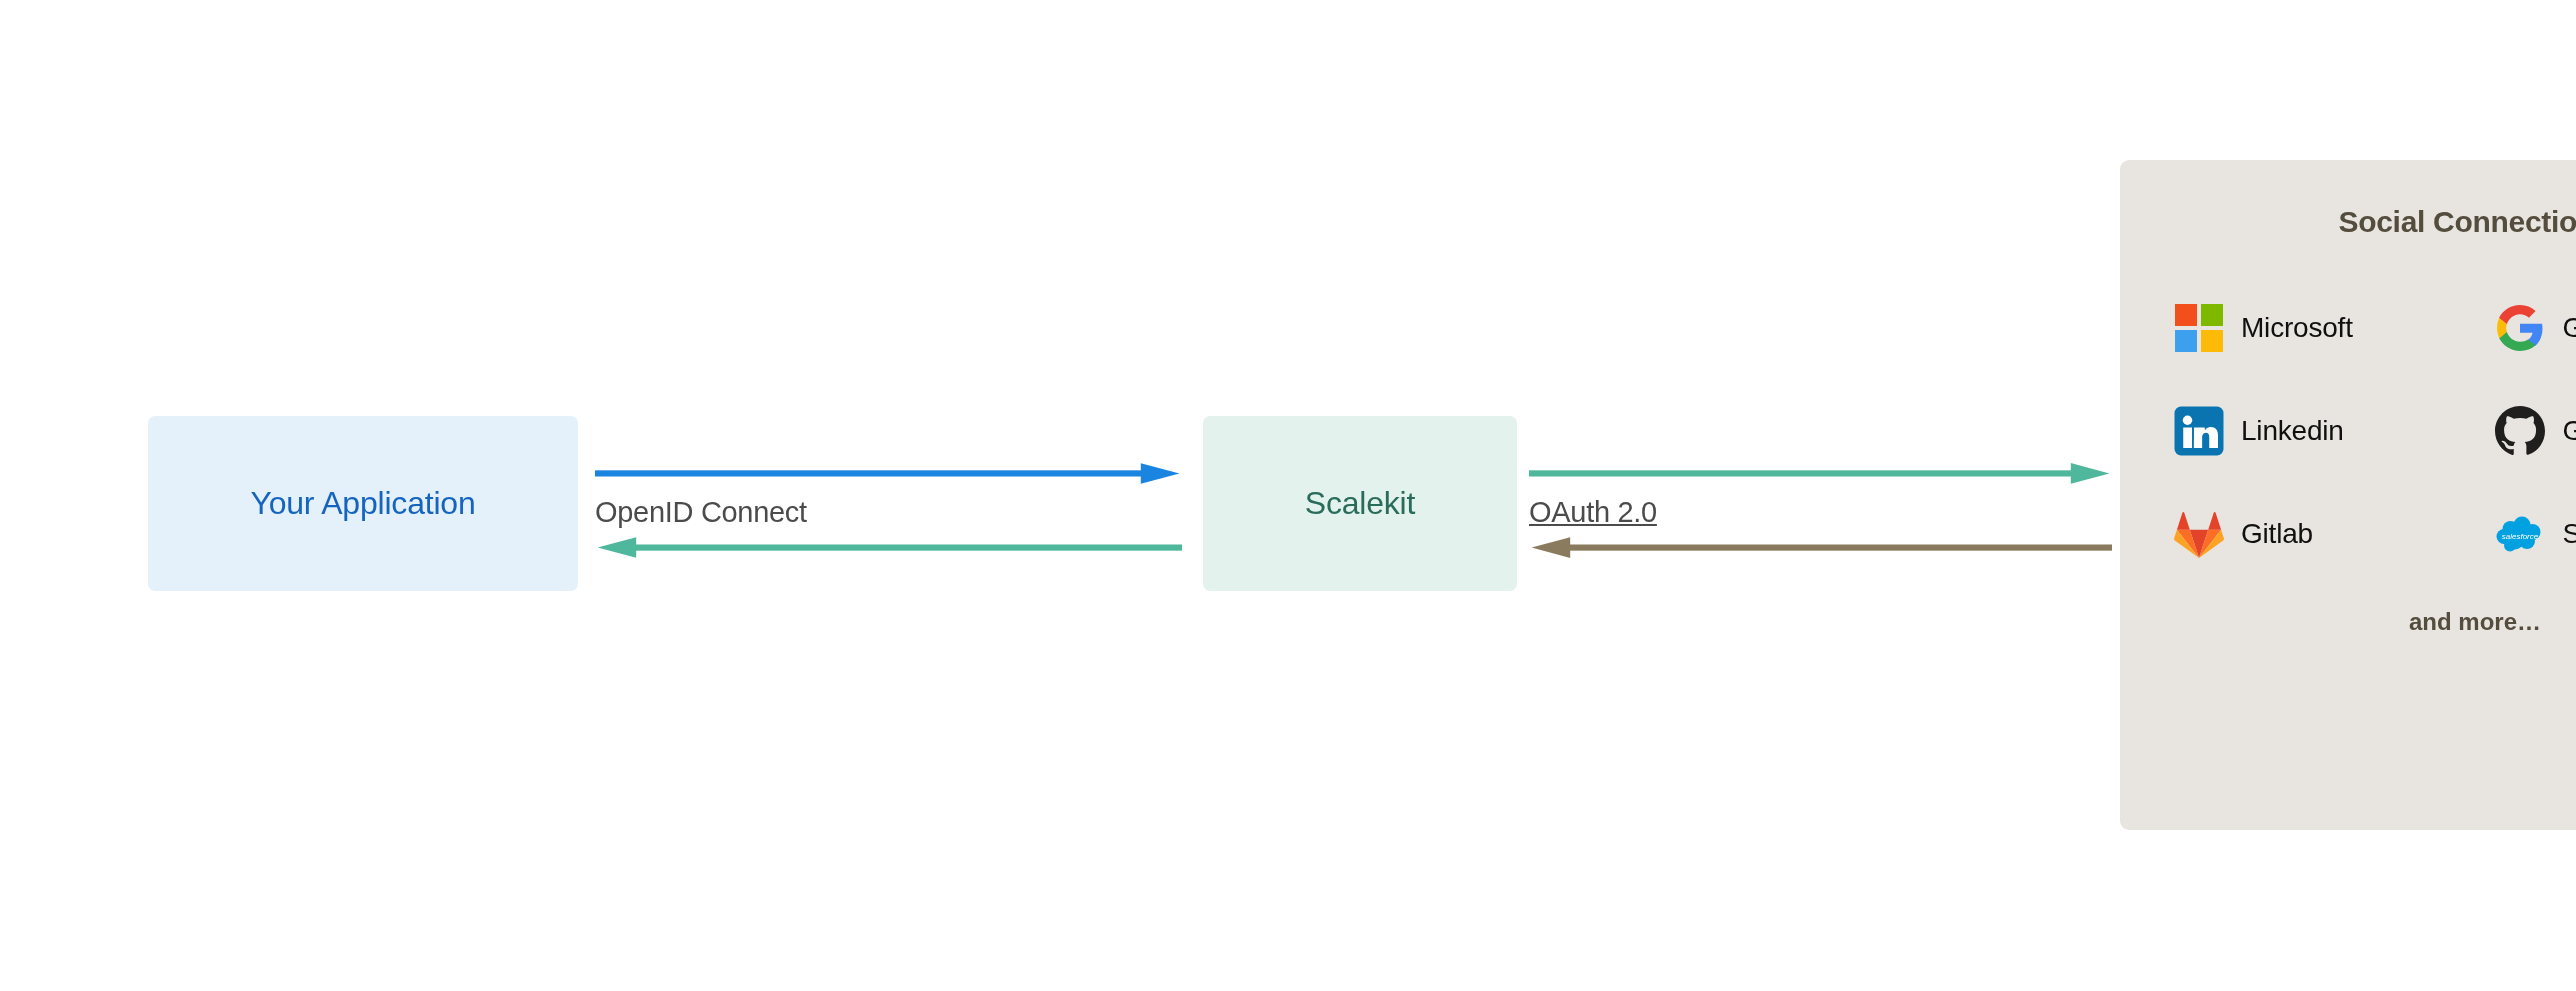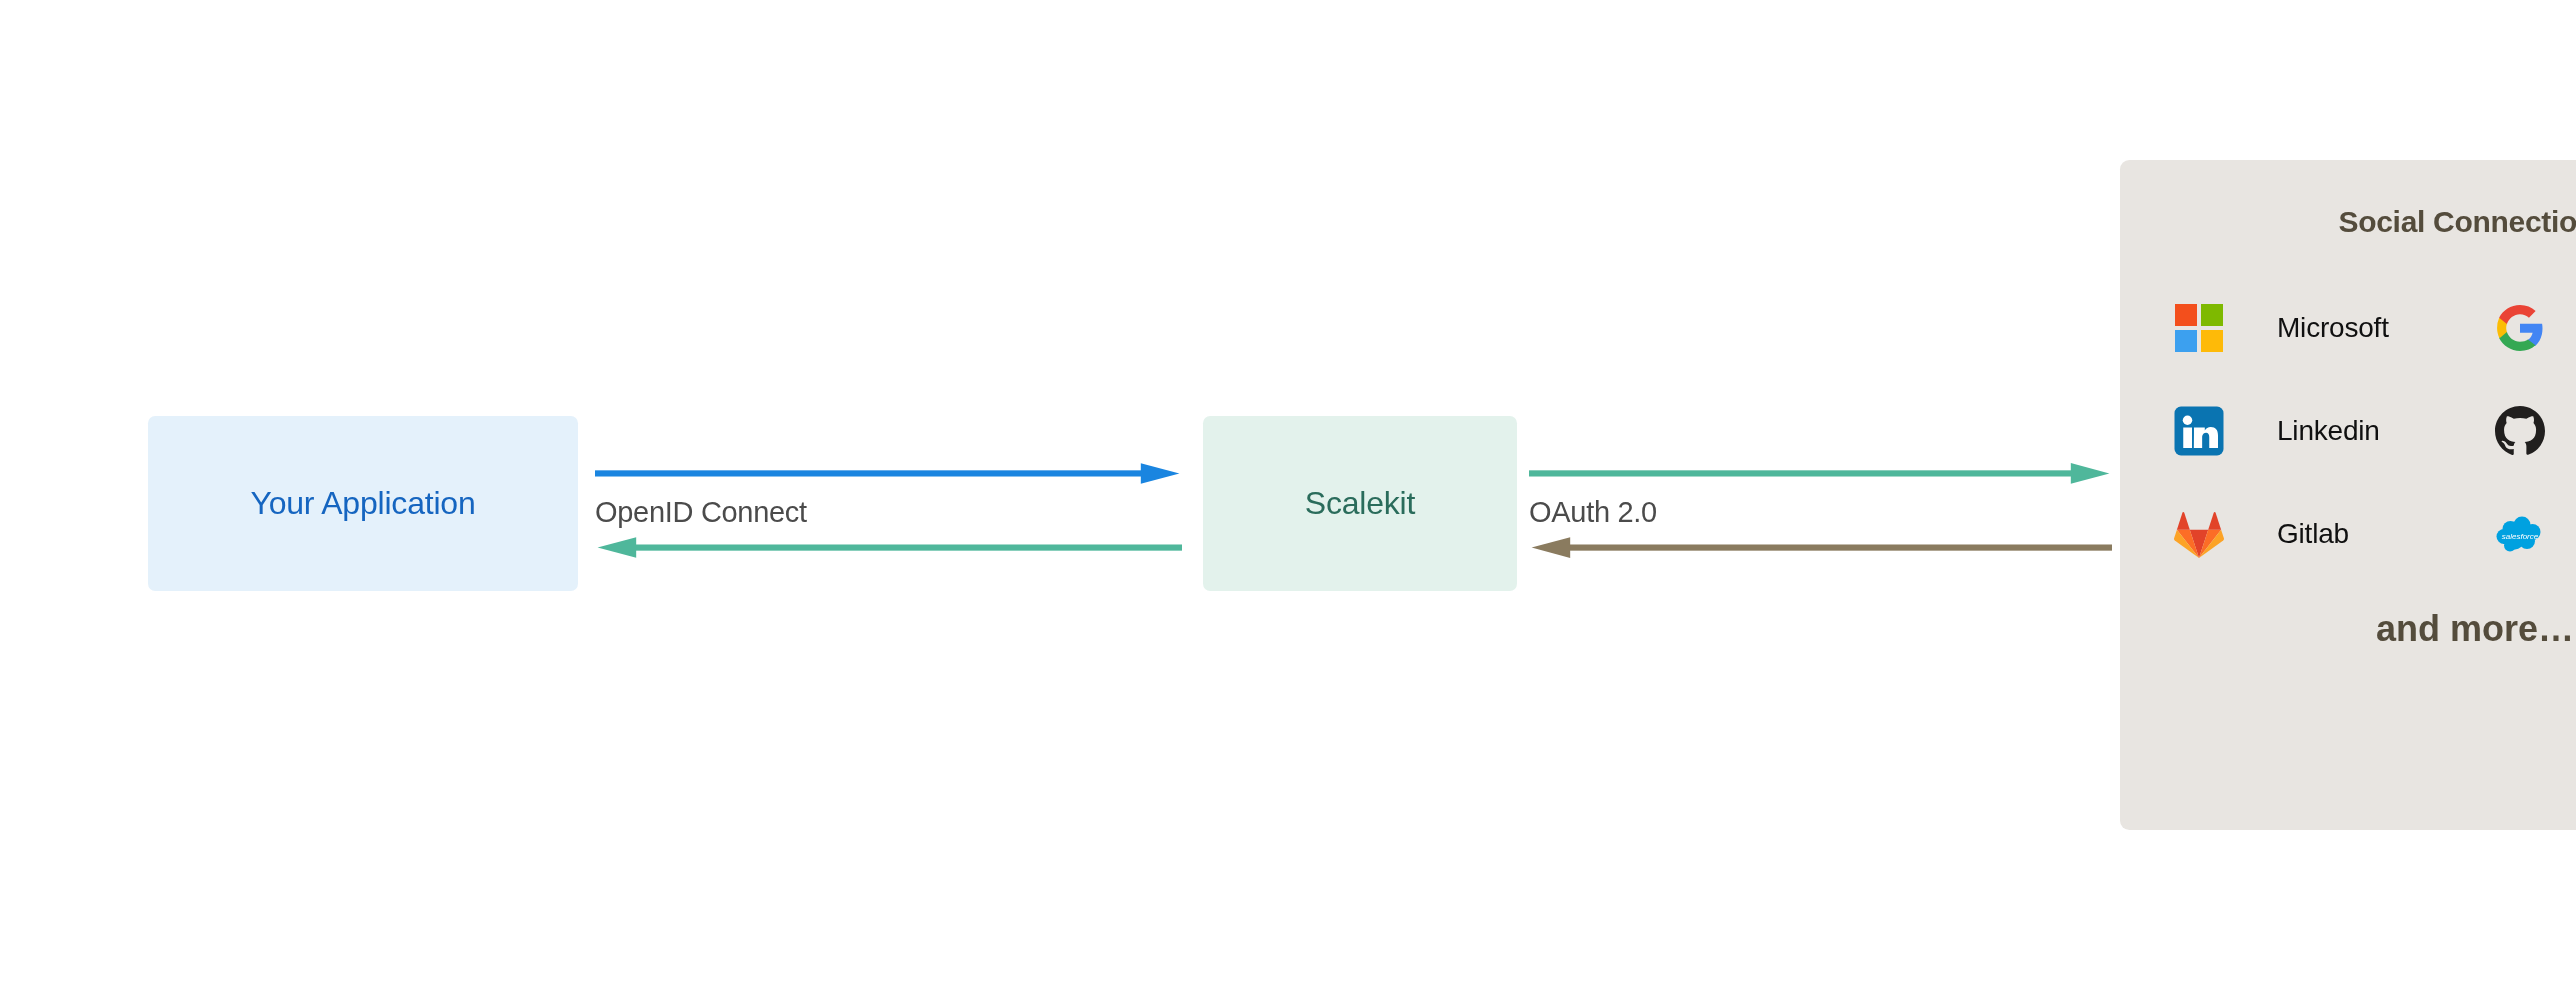--- a/index.html
+++ b/index.html
@@ -76,21 +76,21 @@
     font-size: 29px;
     color: #4B4B4B;
     white-space: nowrap;
     letter-spacing: -0.3px;
   }
 
   #flow-oidc { left: 595px; top: 459px; width: 587px; height: 103px; }
   #flow-oidc .flow-label { left: 0; top: 37px; width: 587px; }
 
   #flow-oauth { left: 1529px; top: 459px; width: 583px; height: 103px; }
-  #flow-oauth .flow-label { left: 0; top: 37px; width: 583px; }
+  #flow-oauth .flow-label { left: 0; top: 37px; width: 583px; text-decoration: underline; }
 
   
   #social-panel {
     position: absolute;
     left: 2120px;
     top: 160px;
     width: 710px;
     height: 670px;
     background: #E8E5E1;
     border-radius: 9.3px;
@@ -131,25 +131,24 @@
     display: flex;
     align-items: center;
     justify-content: center;
   }
   .provider-logo svg { display: block; width: 50px; height: 50px; }
   .provider-name {
     font-size: 28px;
     color: #101010;
     letter-spacing: -0.2px;
     white-space: nowrap;
-    margin-left: 36px;
   }
   #social-more {
     margin-top: 23px;
-    font-size: 36px;
+    font-size: 24px;
     font-weight: 700;
     color: #544C3C;
     letter-spacing: 0px;
     white-space: nowrap;
   }
 </style>
 </head>
 <body>
 
 <div id="stage">

